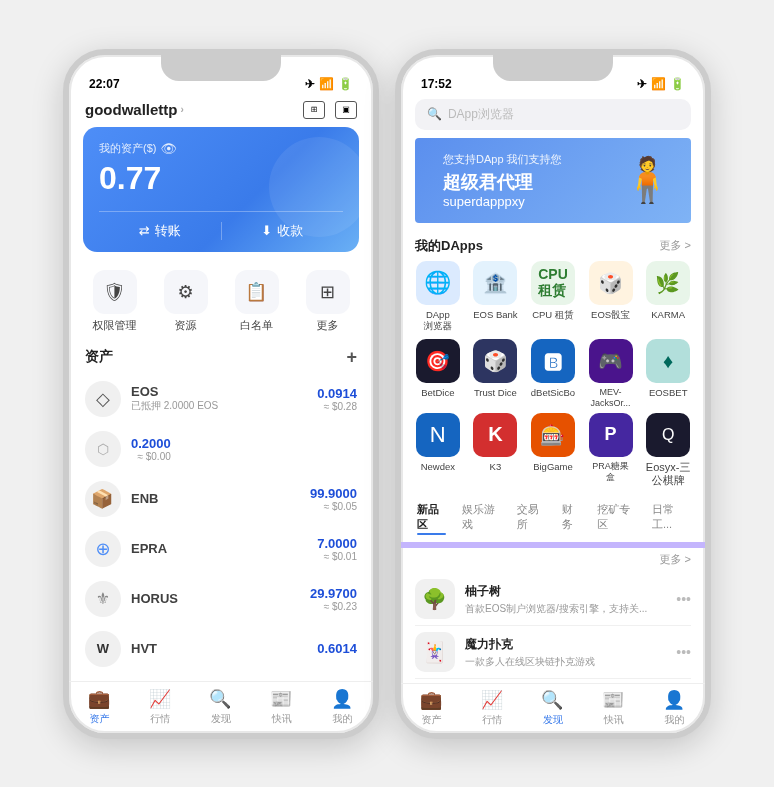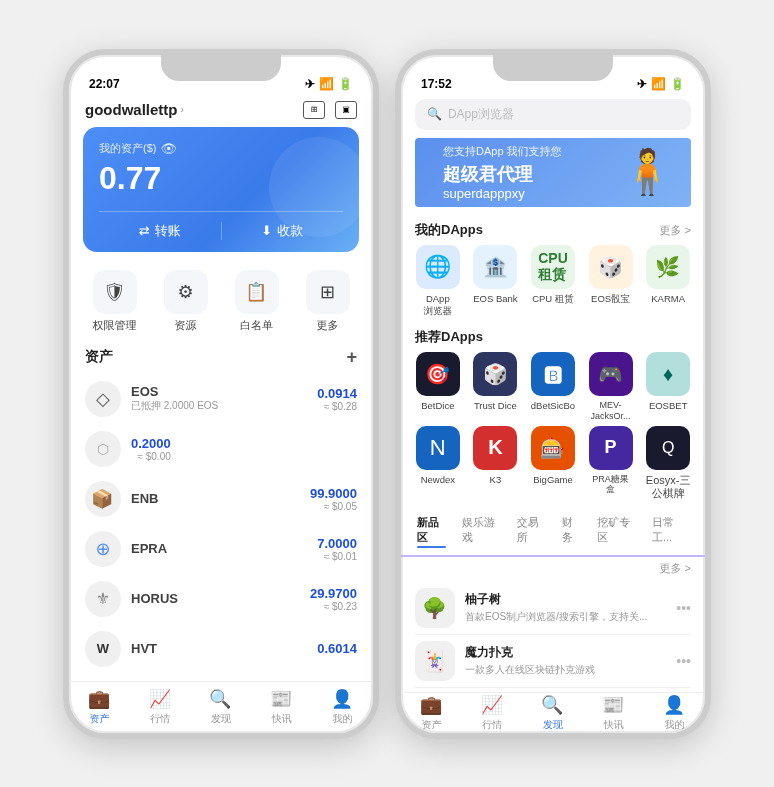--- a/index.html
+++ b/index.html
@@ -344,21 +344,21 @@
       font-size: 9.5px;
       color: #444;
       text-align: center;
       line-height: 1.2;
     }
 
     .tabs-row {
       display: flex;
       padding: 4px 8px 4px;
       gap: 0;
-      border-bottom: 2px solid #c4b5fd;
+      border-bottom: 6px solid #c4b5fd;
     }
     .tab-pill {
       padding: 3px 8px;
       font-size: 11px;
       color: #888;
       border-radius: 12px;
       cursor: pointer;
     }
     .tab-pill.active {
       color: #222;
@@ -628,23 +628,20 @@
       <div class="dapp-item">
         <div class="dapp-icon" style="background:#fff3e0;">🎲</div>
         <div class="dapp-label">EOS骰宝</div>
       </div>
       <div class="dapp-item">
         <div class="dapp-icon" style="background:#e8f5e9;">🌿</div>
         <div class="dapp-label">KARMA</div>
       </div>
     </div>
 
-    <div class="section-header">
-      <span class="section-title">推荐DApps</span>
-    </div>
     <div class="dapp-grid">
       <div class="dapp-item">
         <div class="dapp-icon" style="background:#1a1a2e;color:#fff;">🎯</div>
         <div class="dapp-label">BetDice</div>
       </div>
       <div class="dapp-item">
         <div class="dapp-icon" style="background:#2d3561;color:#fff;">🎲</div>
         <div class="dapp-label">Trust Dice</div>
       </div>
       <div class="dapp-item">

